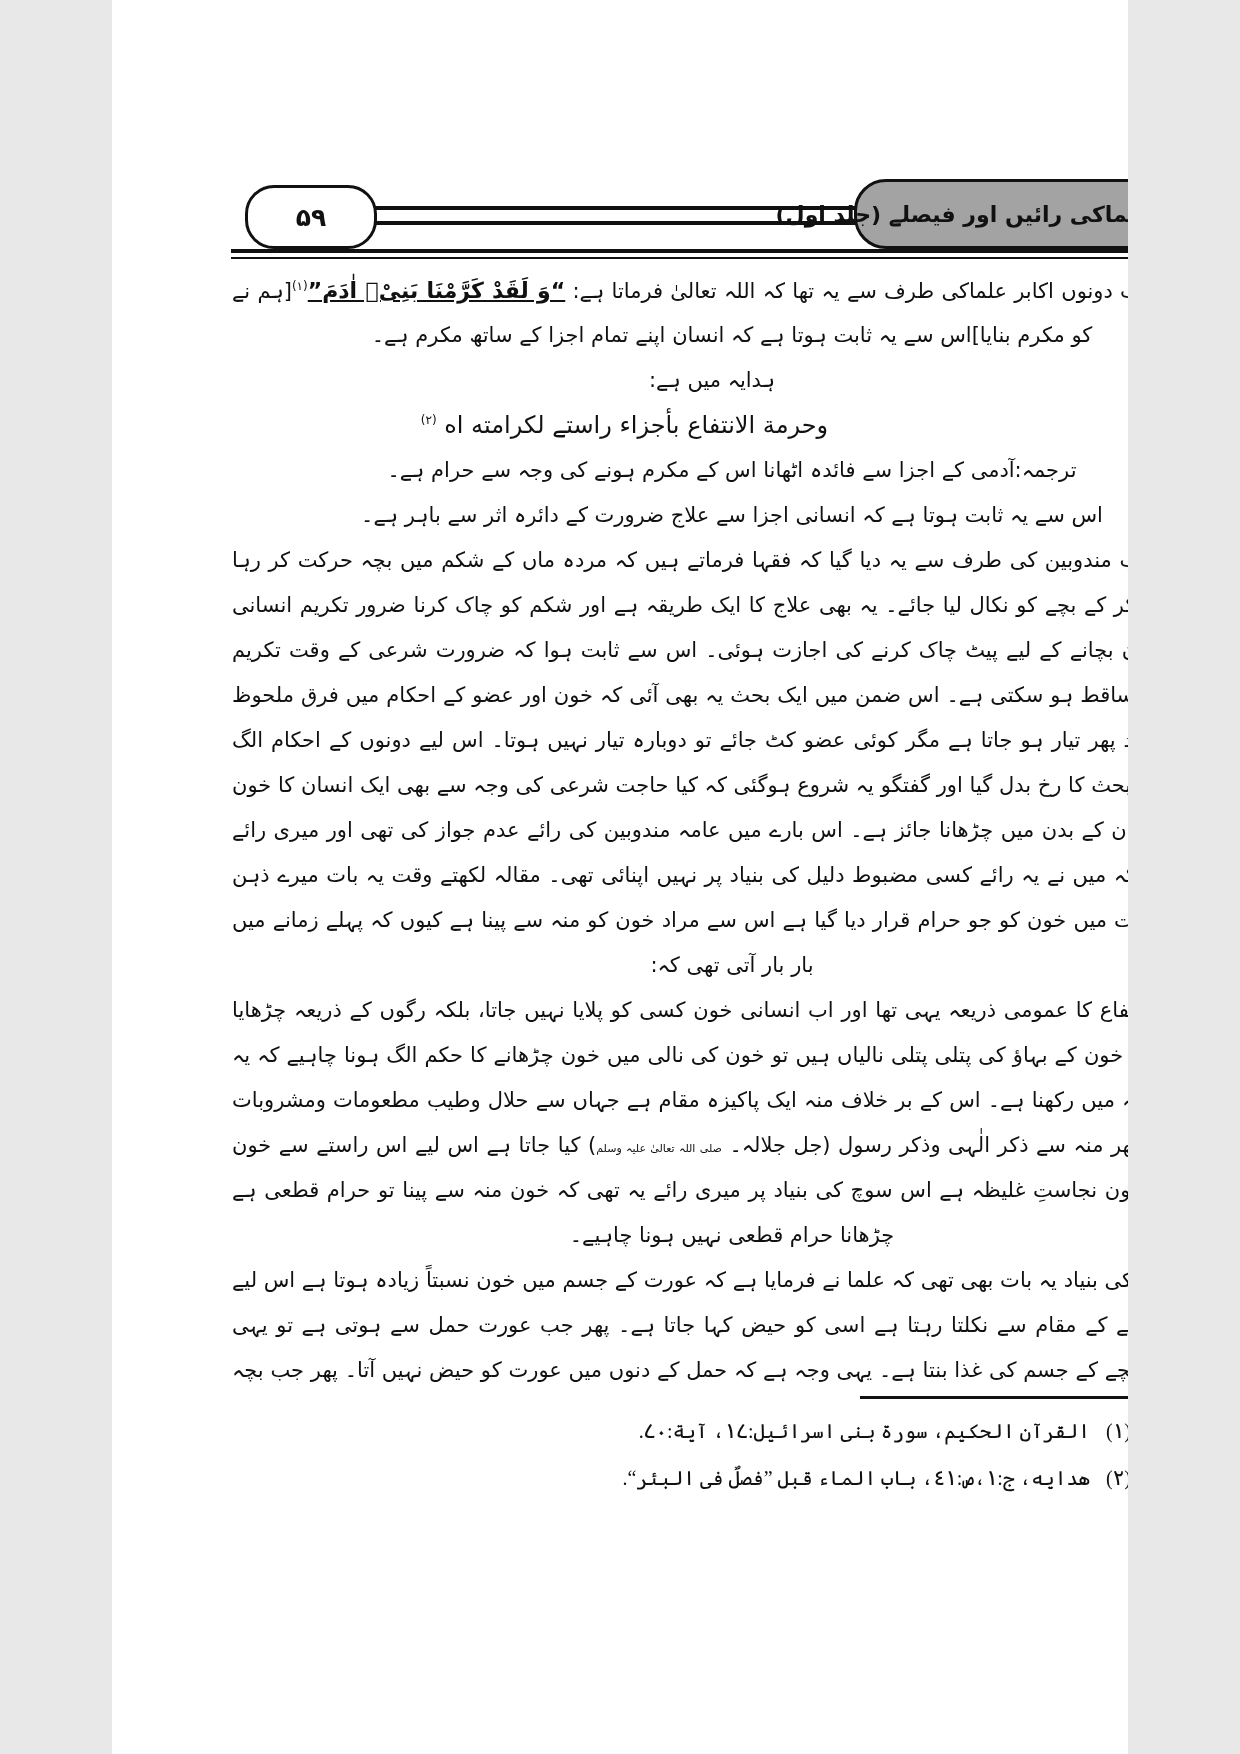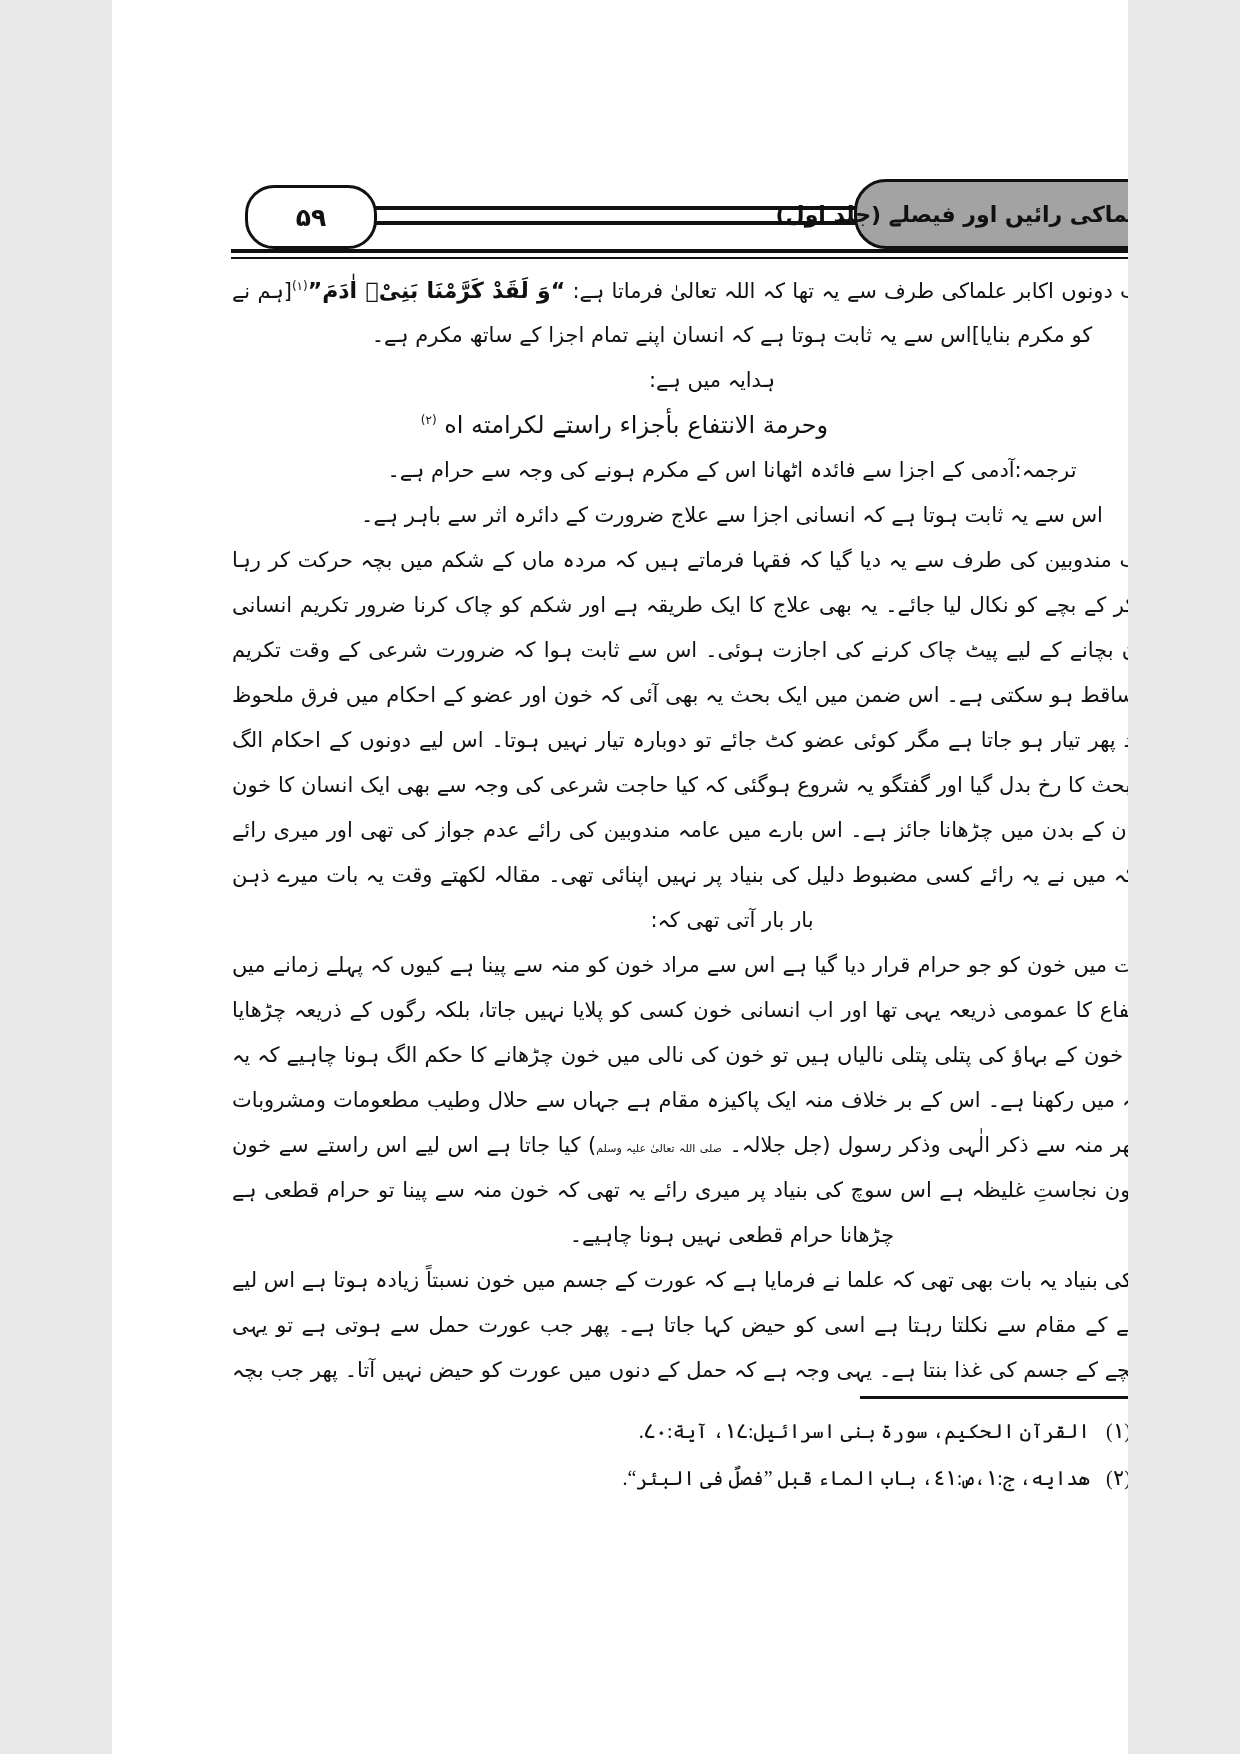--- a/index.html
+++ b/index.html
@@ -32,21 +32,21 @@
   .body-lines{
     position:absolute;left:120px;top:268px;width:1000px;
     direction:rtl;font-size:21px;
   }
   .line{height:45px;line-height:45px;overflow:hidden;white-space:nowrap;}
   .line.j{text-align:justify;text-align-last:justify;white-space:normal;}
   .line.r{text-align:center;}
   .line.ind40{padding-left:0;padding-right:40px;}
   .line.indAr{padding-right:215px;font-size:24px;}
   .seg-bold{font-weight:normal;font-size:21px;}
-  .seg-quran{font-weight:bold;font-size:22px;}
+  .seg-quran{font-weight:bold;font-size:22px;text-decoration:underline;}
   .seg-small{font-size:11px;}
   .seg-bullet{font-size:15px;vertical-align:2px;letter-spacing:6px;}
   .line sup{font-size:12px;line-height:0;}
   
   .fn-sep{position:absolute;left:748px;top:1396px;width:290px;border-top:3px solid #111;}
   .footnotes{
     position:absolute;left:104px;top:1408px;width:1000px;
     direction:rtl;text-align:right;padding-right:0;
     font-size:20px;
     font-family:Liberation Serif, serif;
@@ -77,22 +77,22 @@
       <div class="line r"><span>ترجمہ:آدمی کے اجزا سے فائدہ اٹھانا اس کے مکرم ہونے کی وجہ سے حرام ہے۔</span></div>
       <div class="line r"><span>اس سے یہ ثابت ہوتا ہے کہ انسانی اجزا سے علاج ضرورت کے دائرہ اثر سے باہر ہے۔</span></div>
       <div class="line j"><span>اس کا جواب مندوبین کی طرف سے یہ دیا گیا کہ فقہا فرماتے ہیں کہ مردہ ماں کے شکم میں بچہ حرکت کر رہا ہو تو ماں کا</span></div>
       <div class="line j"><span>شکم چاک کر کے بچے کو نکال لیا جائے۔ یہ بھی علاج کا ایک طریقہ ہے اور شکم کو چاک کرنا ضرور تکریم انسانی کے منافی ہے تاہم</span></div>
       <div class="line j"><span>بچے کی جان بچانے کے لیے پیٹ چاک کرنے کی اجازت ہوئی۔ اس سے ثابت ہوا کہ ضرورت شرعی کے وقت تکریم انسانی</span></div>
       <div class="line j"><span>کی حرمت ساقط ہو سکتی ہے۔ اس ضمن میں ایک بحث یہ بھی آئی کہ خون اور عضو کے احکام میں فرق ملحوظ رکھنا چاہیے کہ خون</span></div>
       <div class="line j"><span>نکلنے کے بعد پھر تیار ہو جاتا ہے مگر کوئی عضو کٹ جائے تو دوبارہ تیار نہیں ہوتا۔ اس لیے دونوں کے احکام الگ الگ ہوں گے۔</span></div>
       <div class="line j"><span>اس کے بعد </span><span class="seg-bold">بحث کا رخ بدل گیا</span><span> اور گفتگو یہ شروع ہوگئی کہ کیا </span><span class="seg-bold">حاجت شرعی</span><span> کی وجہ سے بھی ایک انسان کا خون</span></div>
       <div class="line j"><span>دوسرے انسان کے بدن میں چڑھانا جائز ہے۔ اس بارے میں عامہ مندوبین کی رائے عدم جواز کی تھی اور میری رائے جوازکی۔</span></div>
       <div class="line j"><span>حق یہ ہے کہ میں نے یہ رائے کسی مضبوط دلیل کی بنیاد پر نہیں اپنائی تھی۔ مقالہ لکھتے وقت یہ بات میرے ذہن میں</span></div>
+      <div class="line j"><span class="seg-bullet">●</span><span>کتاب وسنت میں خون کو جو حرام قرار دیا گیا ہے اس سے مراد خون کو منہ سے پینا ہے کیوں کہ پہلے زمانے میں</span></div>
       <div class="line r"><span>بار بار آتی تھی کہ:</span></div>
-      <div class="line j"><span class="seg-bullet">●</span><span>کتاب وسنت میں خون کو جو حرام قرار دیا گیا ہے اس سے مراد خون کو منہ سے پینا ہے کیوں کہ پہلے زمانے میں</span></div>
       <div class="line j"><span>خون سے انتفاع کا عمومی ذریعہ یہی تھا اور اب انسانی خون کسی کو پلایا نہیں جاتا، بلکہ رگوں کے ذریعہ چڑھایا جاتا ہے اور رگیں</span></div>
       <div class="line j"><span>حقیقت میں خون کے بہاؤ کی پتلی پتلی نالیاں ہیں تو خون کی نالی میں خون چڑھانے کا حکم الگ ہونا چاہیے کہ یہ ایک طرح شے کو</span></div>
       <div class="line j"><span>اس کی جگہ میں رکھنا ہے۔ اس کے بر خلاف منہ ایک پاکیزہ مقام ہے جہاں سے حلال وطیب مطعومات ومشروبات شکم میں</span></div>
       <div class="line j"><span>جاتے ہیں، پھر منہ سے ذکر الٰہی وذکر رسول (جل جلالہ۔ </span><span class="seg-small">صلی اللہ تعالیٰ علیہ وسلم</span><span>) کیا جاتا ہے اس لیے اس راستے سے خون پینا حرام ہی ہونا</span></div>
       <div class="line j"><span>چاہیے کہ خون نجاستِ غلیظہ ہے اس سوچ کی بنیاد پر میری رائے یہ تھی کہ خون منہ سے پینا تو حرام قطعی ہے مگر رگوں میں</span></div>
       <div class="line r"><span>چڑھانا حرام قطعی نہیں ہونا چاہیے۔</span></div>
       <div class="line j"><span class="seg-bullet">●</span><span>اس سوچ کی بنیاد یہ بات بھی تھی کہ علما نے فرمایا ہے کہ عورت کے جسم میں خون نسبتاً زیادہ ہوتا ہے اس لیے وہ ماہ بہ</span></div>
       <div class="line j"><span>ماہ عادتاً آگے کے مقام سے نکلتا رہتا ہے اسی کو حیض کہا جاتا ہے۔ پھر جب عورت حمل سے ہوتی ہے تو یہی خون ناف کے</span></div>
       <div class="line j"><span>راستے سے بچے کے جسم کی غذا بنتا ہے۔ یہی وجہ ہے کہ حمل کے دنوں میں عورت کو حیض نہیں آتا۔ پھر جب بچہ دودھ پینے لگتا</span></div>
     </div>

